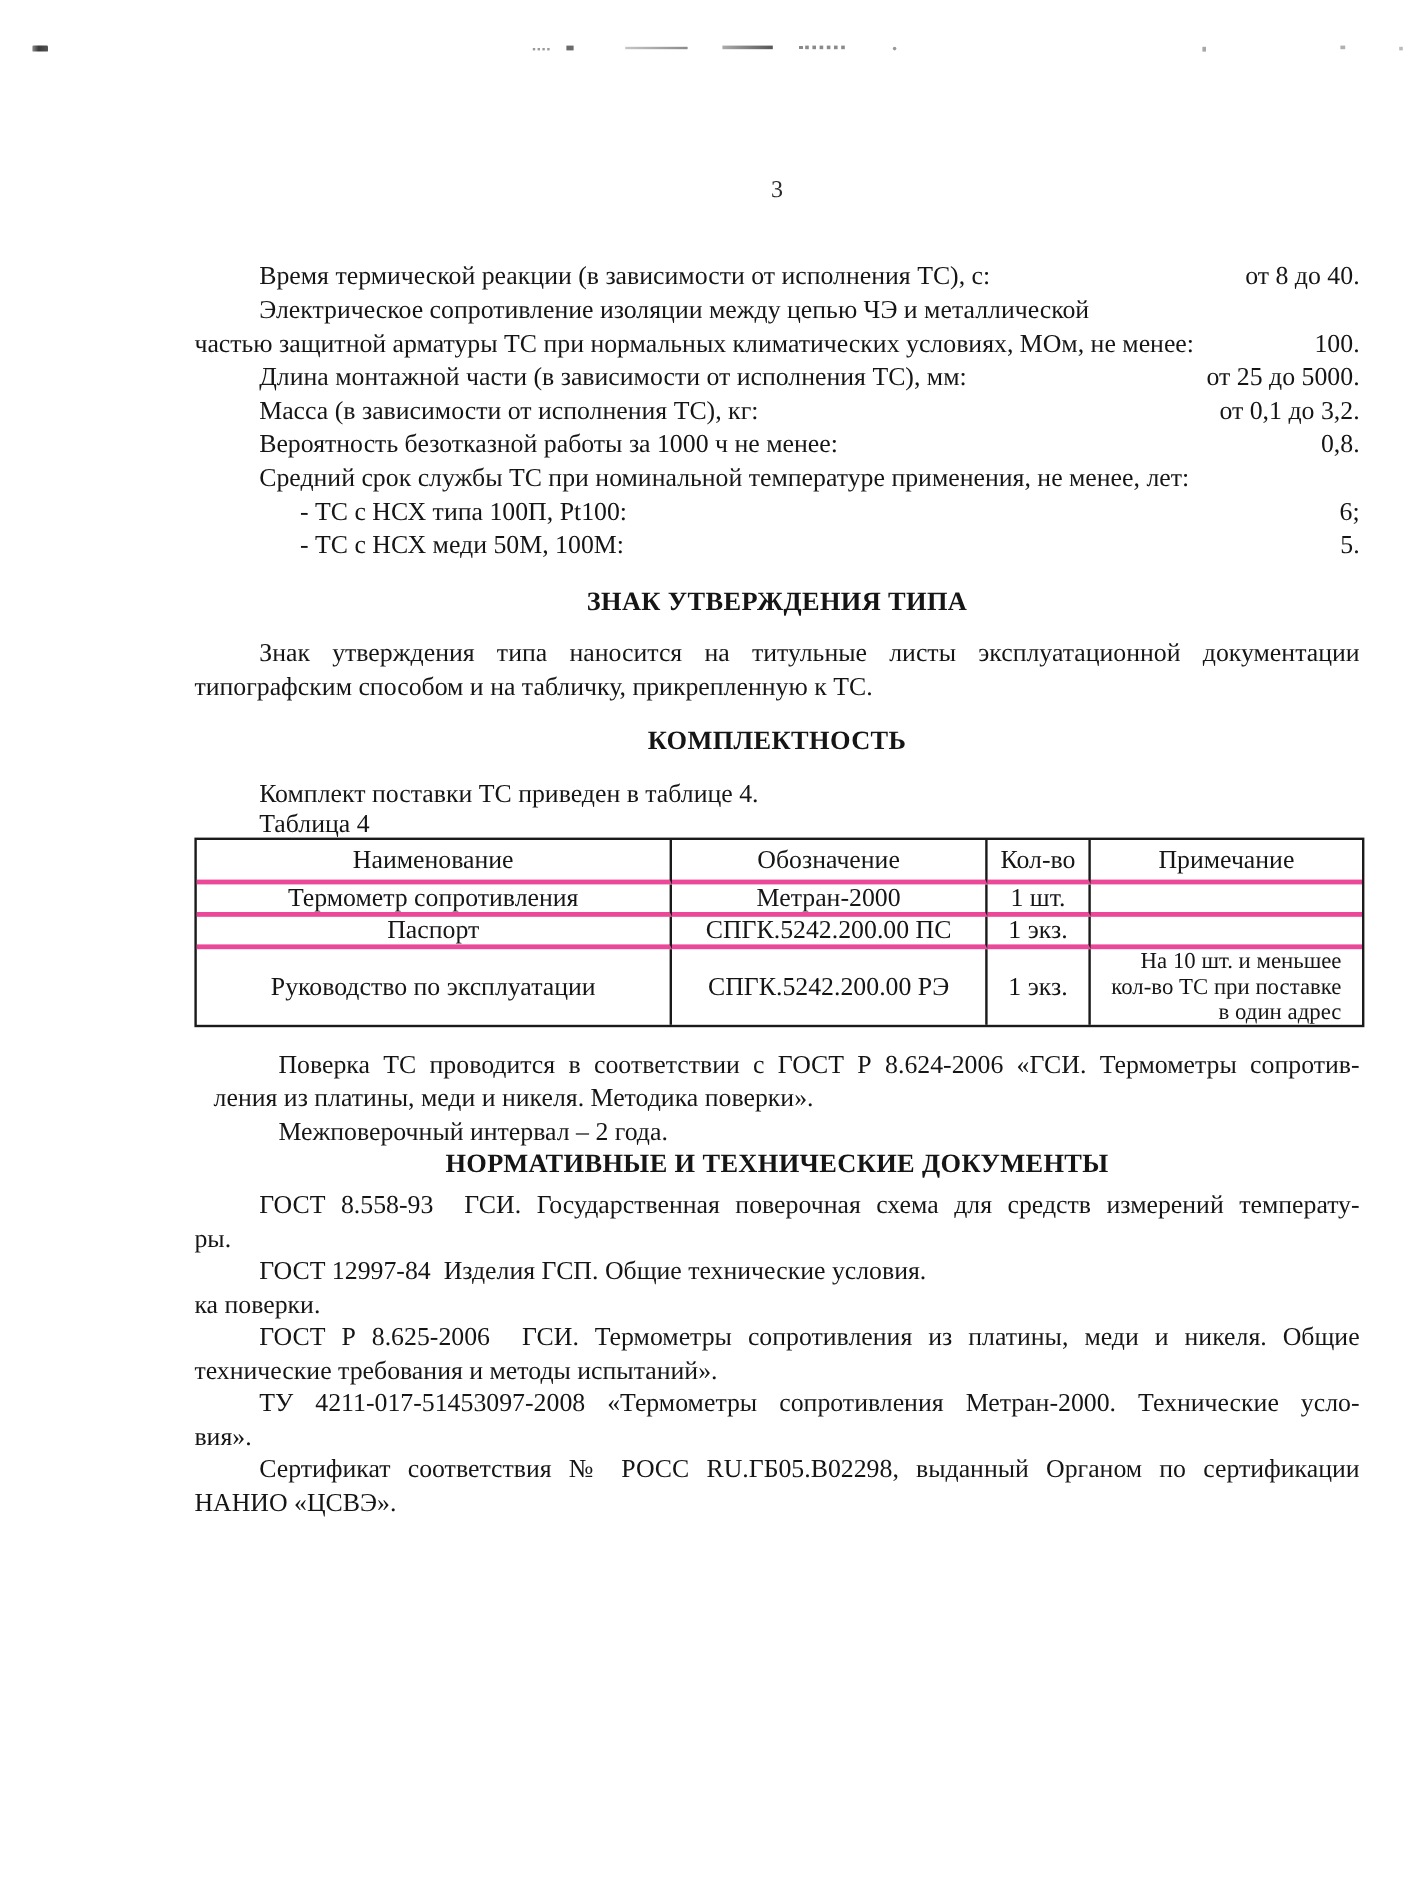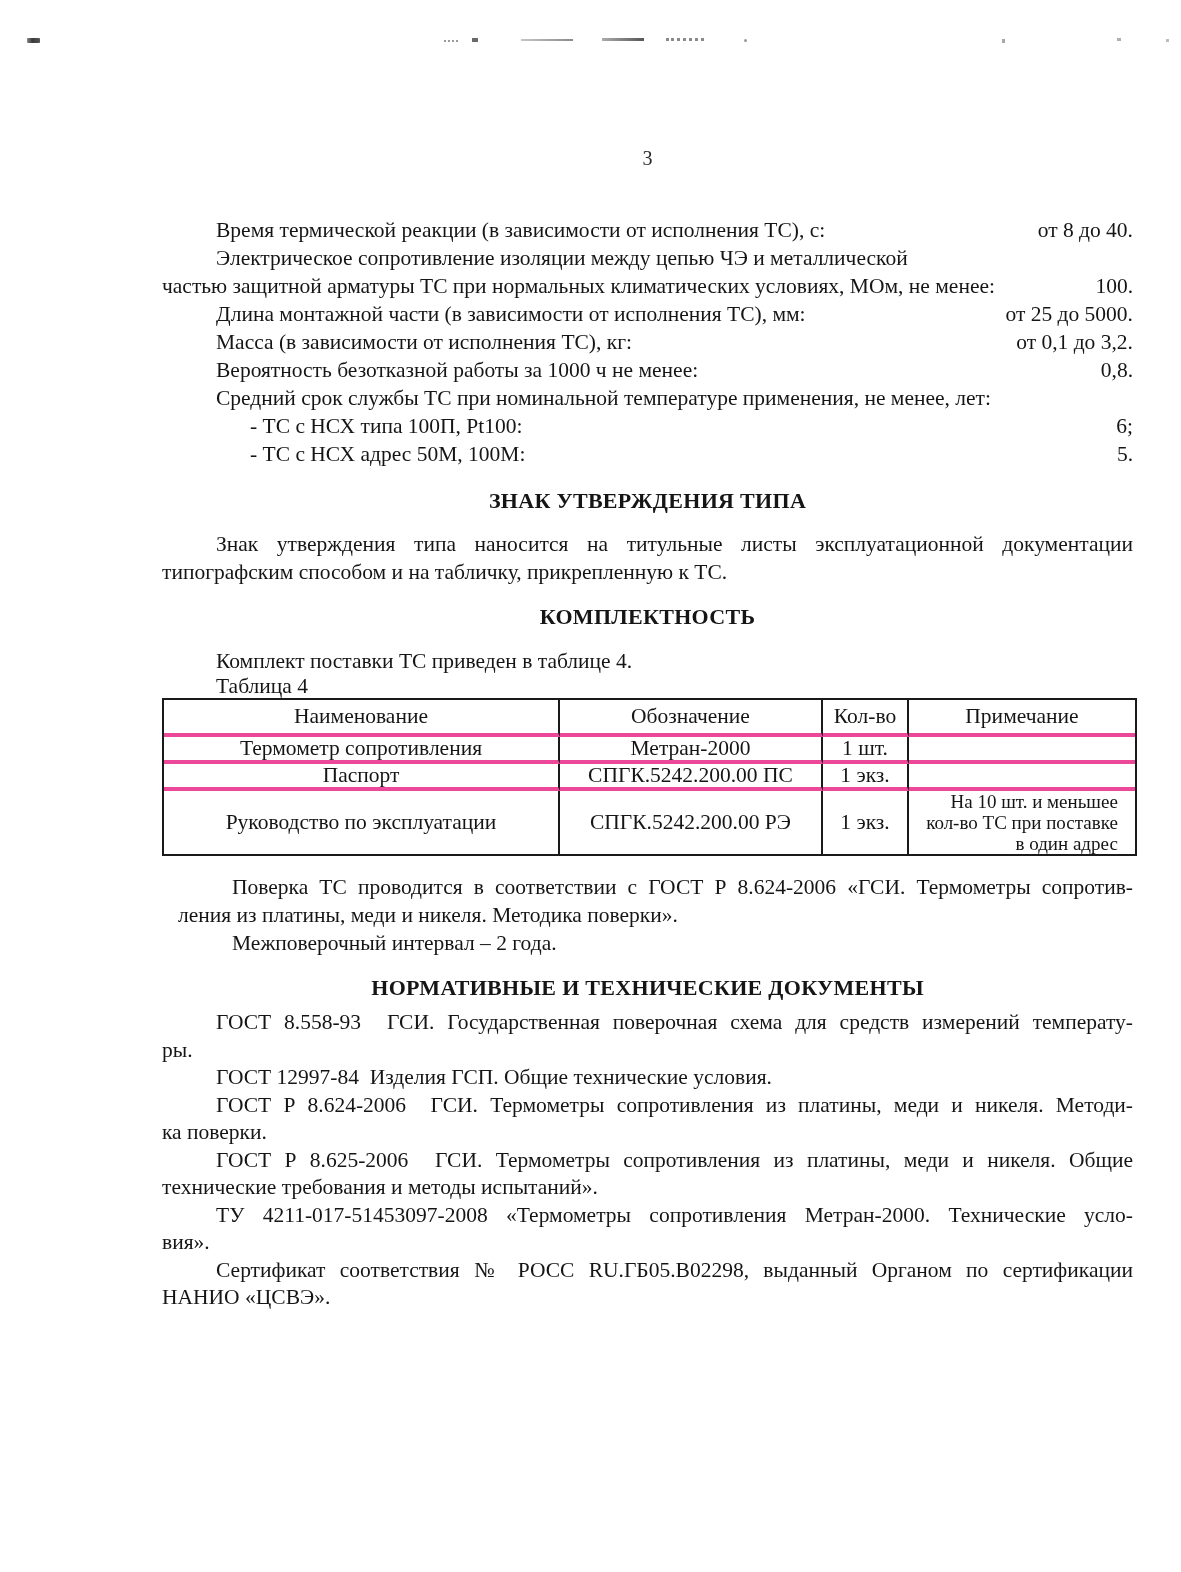--- a/index.html
+++ b/index.html
@@ -19,21 +19,21 @@
   .spec-line { display:flex; justify-content:space-between; font-size:21.5px; line-height:28px; }
   .spec-line .lbl { white-space:nowrap; }
   .spec-line .val { white-space:nowrap; }
   .ind1 { padding-left:54px; }
   .ind2 { padding-left:88px; }
 
   .h2 { font-size:22px; font-weight:bold; text-align:center; line-height:26px; letter-spacing:0.3px; }
   .h-znak { margin-top:20px; }
   .h-kompl { margin-top:18px; }
   .h-pov { margin-top:24px; }
-  .h-norm { margin-top:18px; }
+  .h-norm { }
 
   .line { font-size:21.5px; line-height:28px; }
   .j { text-align:justify; text-align-last:justify; }
   .tind { text-indent:54px; }
 
   .p-znak { margin-top:16px; }
   .intro { margin-top:17px; }
   .caption { line-height:23px; }
 
   .tbl {
@@ -119,21 +119,21 @@
         <span class="val">0,8.</span>
       </div>
       <div class="spec-line ind1">
         <span class="lbl">Средний срок службы ТС при номинальной температуре применения, не менее, лет:</span>
       </div>
       <div class="spec-line ind2">
         <span class="lbl">- ТС с НСХ типа 100П, Pt100:</span>
         <span class="val">6;</span>
       </div>
       <div class="spec-line ind2">
-        <span class="lbl">- ТС с НСХ адрес 50М, 100М:</span>
+        <span class="lbl">- ТС с НСХ меди 50М, 100М:</span>
         <span class="val">5.</span>
       </div>
     </div>
 
     <div class="h2 h-znak">ЗНАК УТВЕРЖДЕНИЯ ТИПА</div>
     <div class="p-znak">
       <div class="line j tind">Знак утверждения типа наносится на титульные листы эксплуатационной документации</div>
       <div class="line">типографским способом и на табличку, прикрепленную к ТС.</div>
     </div>
 
@@ -169,21 +169,20 @@
       <div class="line j tind">Поверка ТС проводится в соответствии с ГОСТ Р 8.624-2006 «ГСИ. Термометры сопротив-</div>
       <div class="line">ления из платины, меди и никеля. Методика поверки».</div>
       <div class="line tind">Межповерочный интервал – 2 года.</div>
     </div>
 
     <div class="h2 h-norm">НОРМАТИВНЫЕ И ТЕХНИЧЕСКИЕ ДОКУМЕНТЫ</div>
     <div class="p-norm">
       <div class="line j tind">ГОСТ 8.558-93&nbsp; ГСИ. Государственная поверочная схема для средств измерений температу-</div>
       <div class="line">ры.</div>
       <div class="line tind">ГОСТ 12997-84&nbsp; Изделия ГСП. Общие технические условия.</div>
-      <div class="line j tind">ГОСТ Р 8.624-2006&nbsp; ГСИ. Термометры сопротивления из платины, меди и никеля. Методи-</div>
       <div class="line">ка поверки.</div>
       <div class="line j tind">ГОСТ Р 8.625-2006&nbsp; ГСИ. Термометры сопротивления из платины, меди и никеля. Общие</div>
       <div class="line">технические требования и методы испытаний».</div>
       <div class="line j tind">ТУ 4211-017-51453097-2008 «Термометры сопротивления Метран-2000. Технические усло-</div>
       <div class="line">вия».</div>
       <div class="line j tind">Сертификат соответствия № РОСС RU.ГБ05.В02298, выданный Органом по сертификации</div>
       <div class="line">НАНИО «ЦСВЭ».</div>
     </div>
 
   </div>

